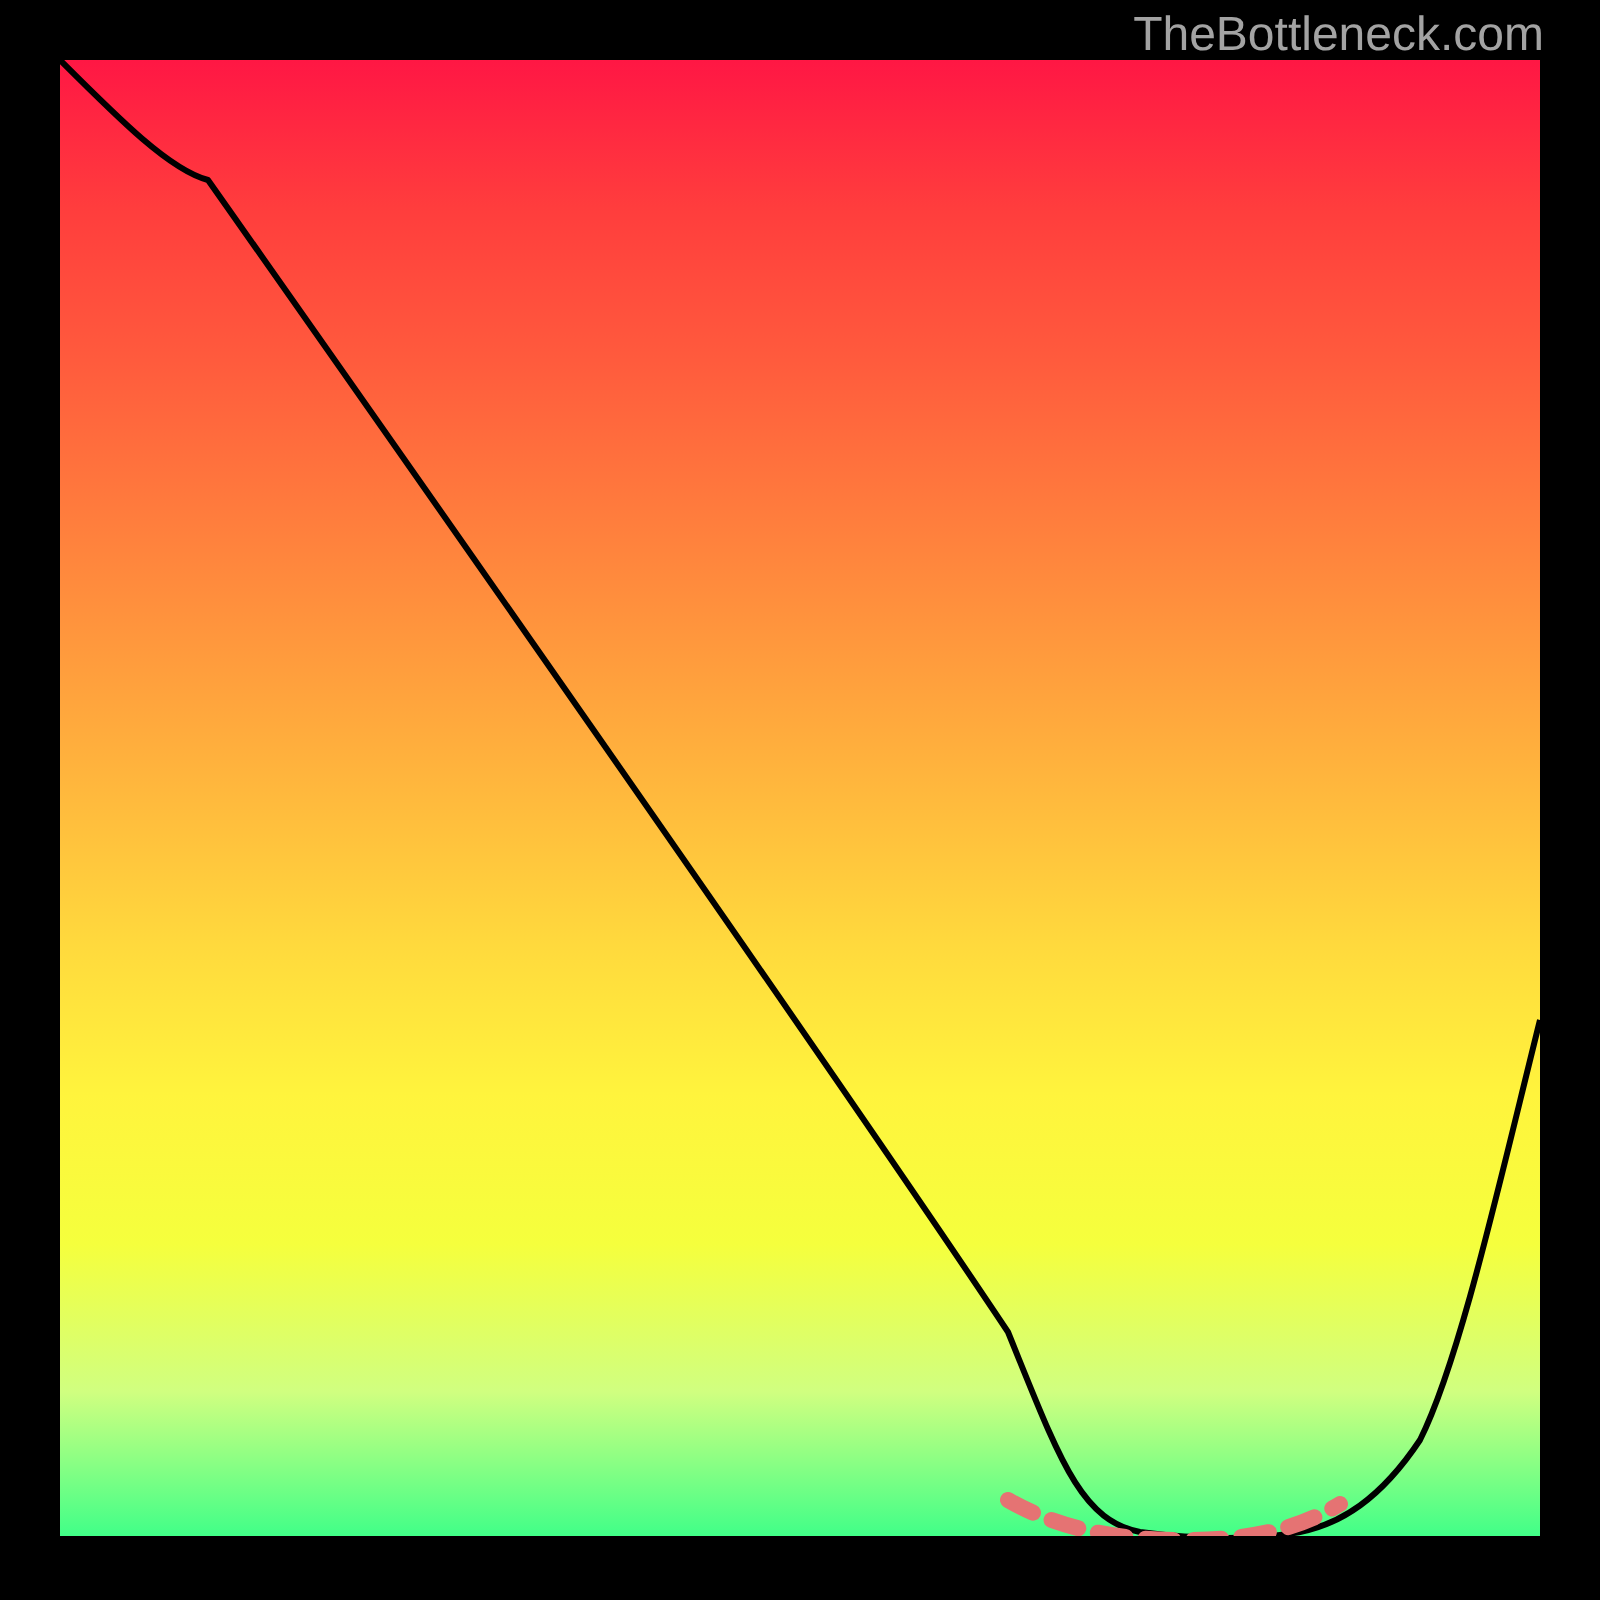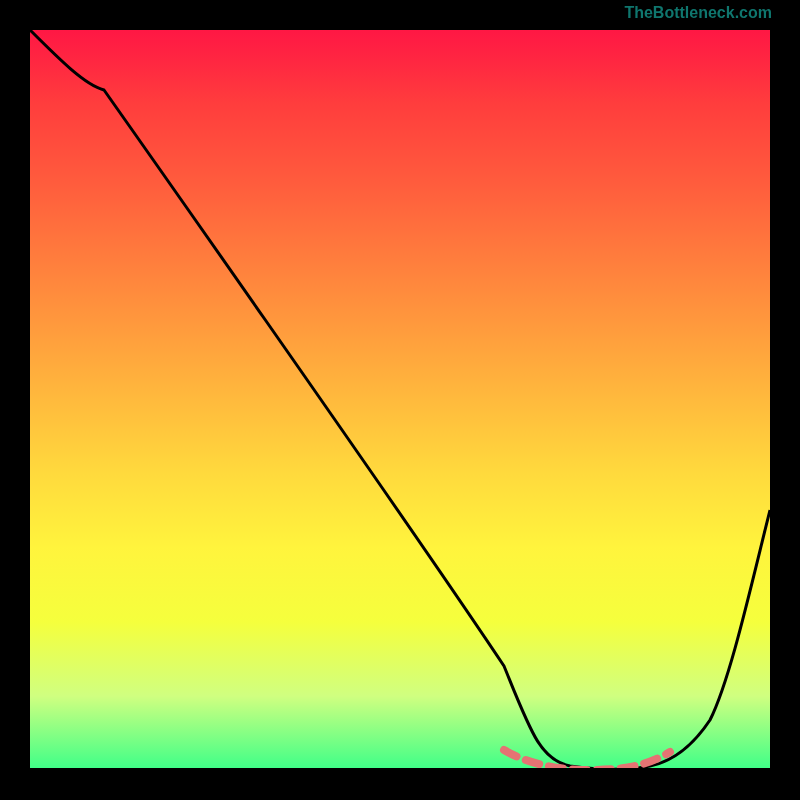--- a/index.html
+++ b/index.html
@@ -1,17 +1,17 @@
 <!DOCTYPE html>
 <html><head>
 <meta charset="utf-8">
 <style>
   * { margin: 0; padding: 0; box-sizing: border-box; }
   body { background: #000; width: 800px; height: 800px; position: relative; font-family: Arial, sans-serif; }
-  .attribution { position: absolute; top: 4px; right: 28px; color: #0f766e; font-size: 16px; font-weight: bold; }
+  .attribution { position: absolute; top: 4px; right: 28px; color: #a3a3a3; font-size: 24px; font-weight: normal; }
   .chart-wrap { position: absolute; left: 30px; top: 30px; width: 740px; height: 740px; }
   .gradient-bg { position: absolute; inset: 0; background: linear-gradient(to bottom,
       #ff1744 0%,
       #ff3d3d 10%,
       #ff5a3d 20%,
       #ff7a3d 30%,
       #ff9a3d 40%,
       #ffba3d 50%,
       #ffda3d 60%,
       #fff43d 70%,

